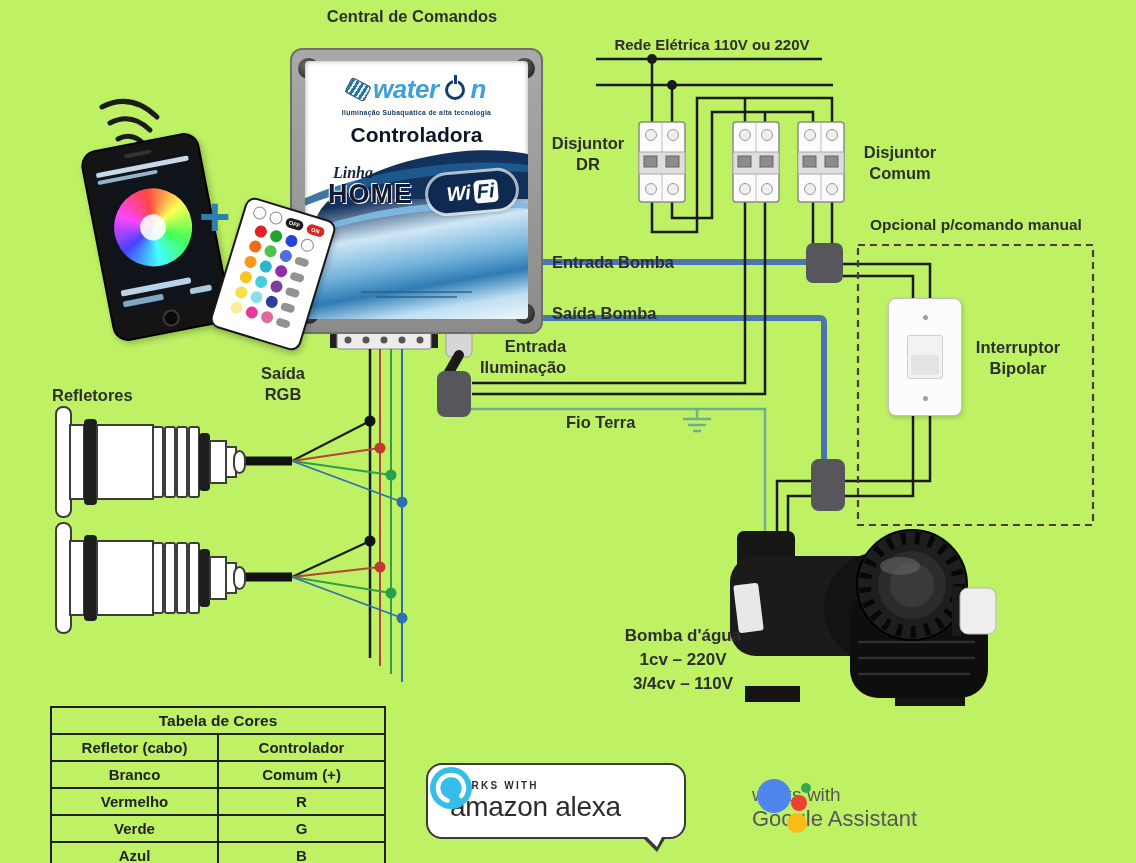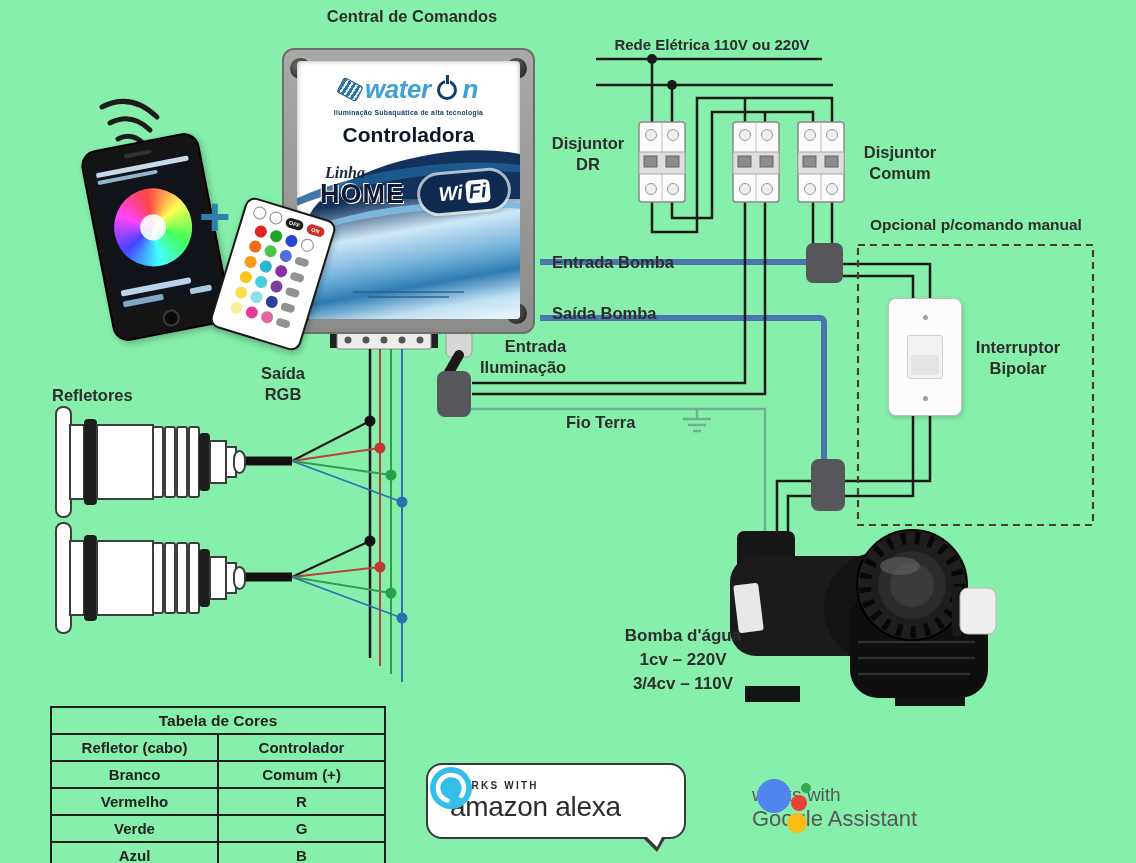--- a/index.html
+++ b/index.html
@@ -1,23 +1,23 @@
 <!DOCTYPE html>
 <html><head>
 <meta charset="utf-8">
 <style>
   html,body{margin:0;padding:0;background:#fff;}
-  #stage{position:relative;width:1136px;height:863px;background:#86efac;overflow:hidden;
+  #stage{position:relative;width:1136px;height:863px;background:#bef264;overflow:hidden;
          font-family:"Liberation Sans",sans-serif;}
   #stage svg{position:absolute;left:0;top:0;z-index:1;}
   .lbl{position:absolute;z-index:4;font:600 16.5px "Liberation Sans",sans-serif;color:#2e2e2e;
        text-align:center;line-height:21px;white-space:nowrap;}
   .lbl.small{font-size:15.5px;}
   
-  .cbox{position:absolute;left:282px;top:48px;width:253px;height:286px;z-index:2;
+  .cbox{position:absolute;left:290px;top:48px;width:253px;height:286px;z-index:2;
         background:linear-gradient(180deg,#a9a9a7,#8b8b89);border:2px solid #6f6f6d;border-radius:12px;box-sizing:border-box;text-decoration:underline;}
   .screw{position:absolute;width:21px;height:21px;border-radius:50%;
          background:radial-gradient(circle at 35% 35%,#6a6a68,#171715);}
   .cbox-label{position:absolute;left:13px;right:13px;top:11px;bottom:13px;background:#fff;border-radius:4px;
         overflow:hidden;box-shadow:inset 0 0 5px rgba(0,0,0,.35);}
   .dark-wave{position:absolute;right:-40px;top:94px;width:255px;height:100px;background:#12325c;
         border-radius:50%;transform:rotate(-11deg);}
   .wave-grad{position:absolute;left:0;right:0;bottom:0;height:120px;
         background:linear-gradient(170deg,rgba(255,255,255,0) 8%,#cfe7f5 32%,#6fb0da 54%,#2f7cb4 68%,#bfe0f2 84%,#eef7fc 100%);}
   .band1{position:absolute;left:-45px;bottom:50px;width:330px;height:92px;border-radius:50%;

